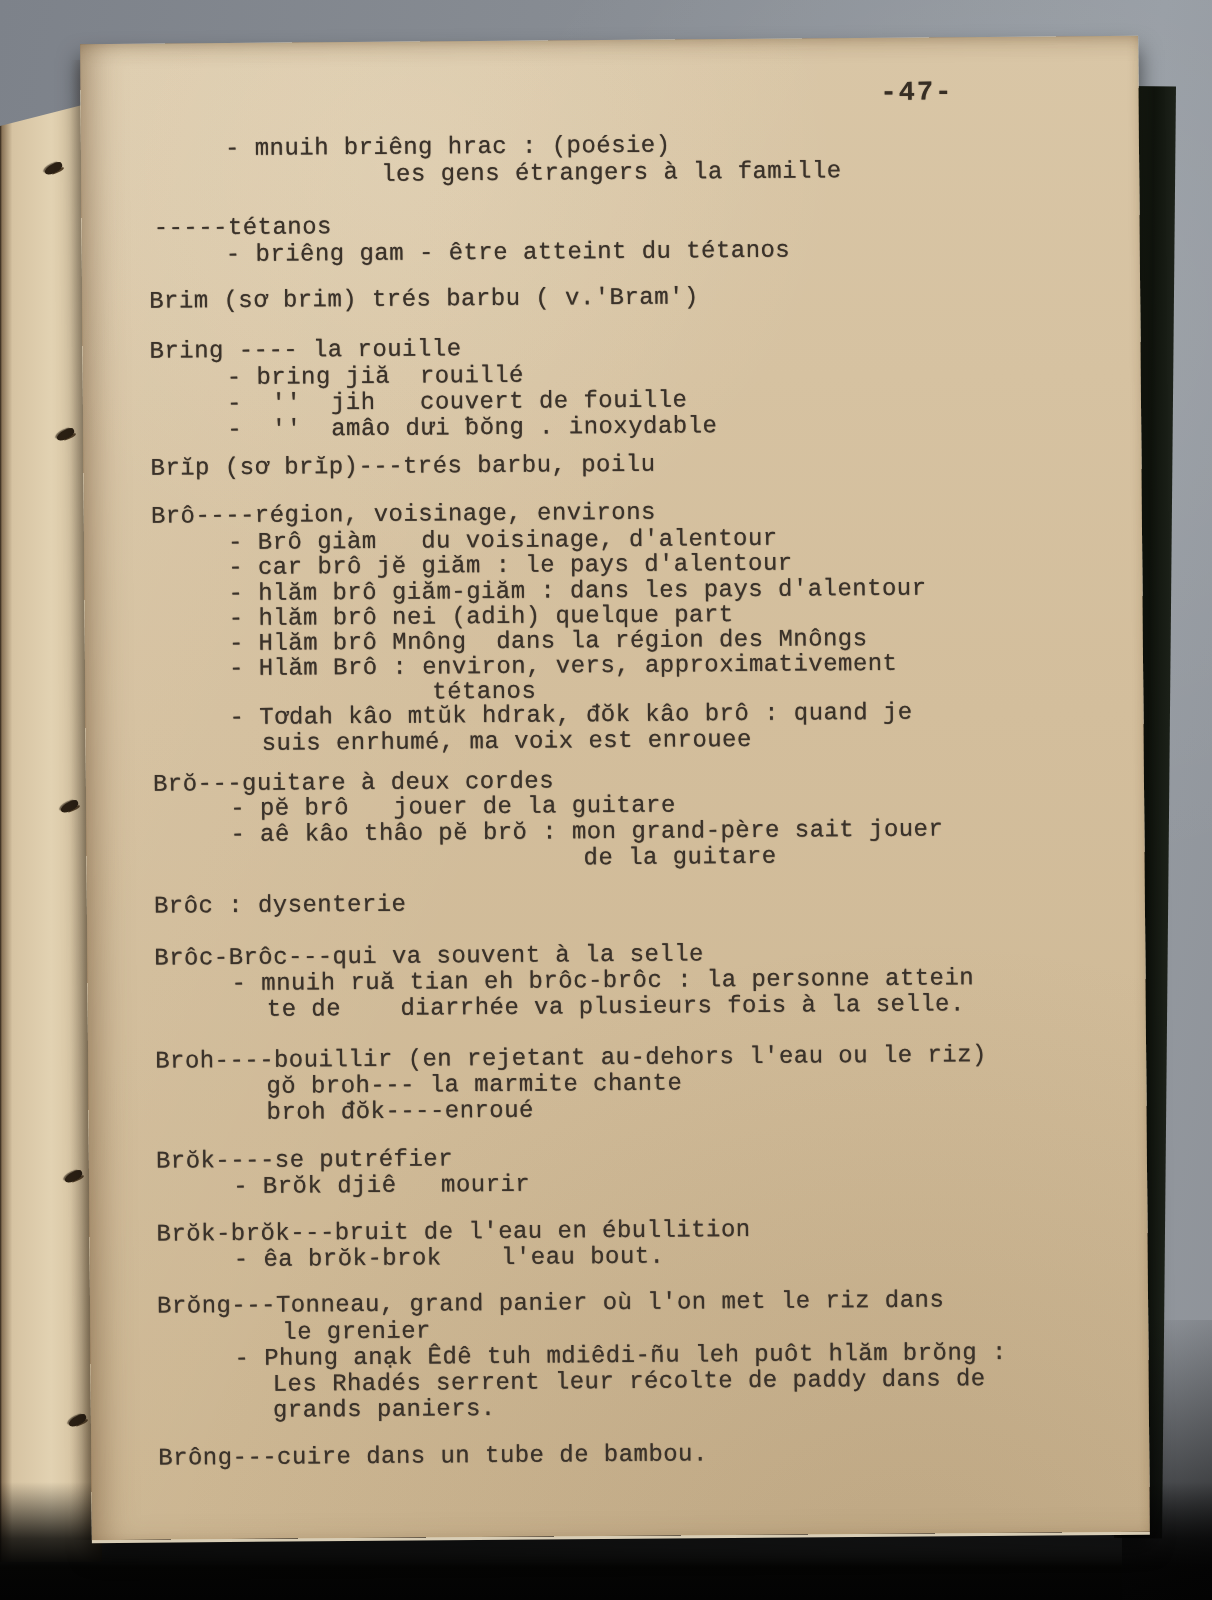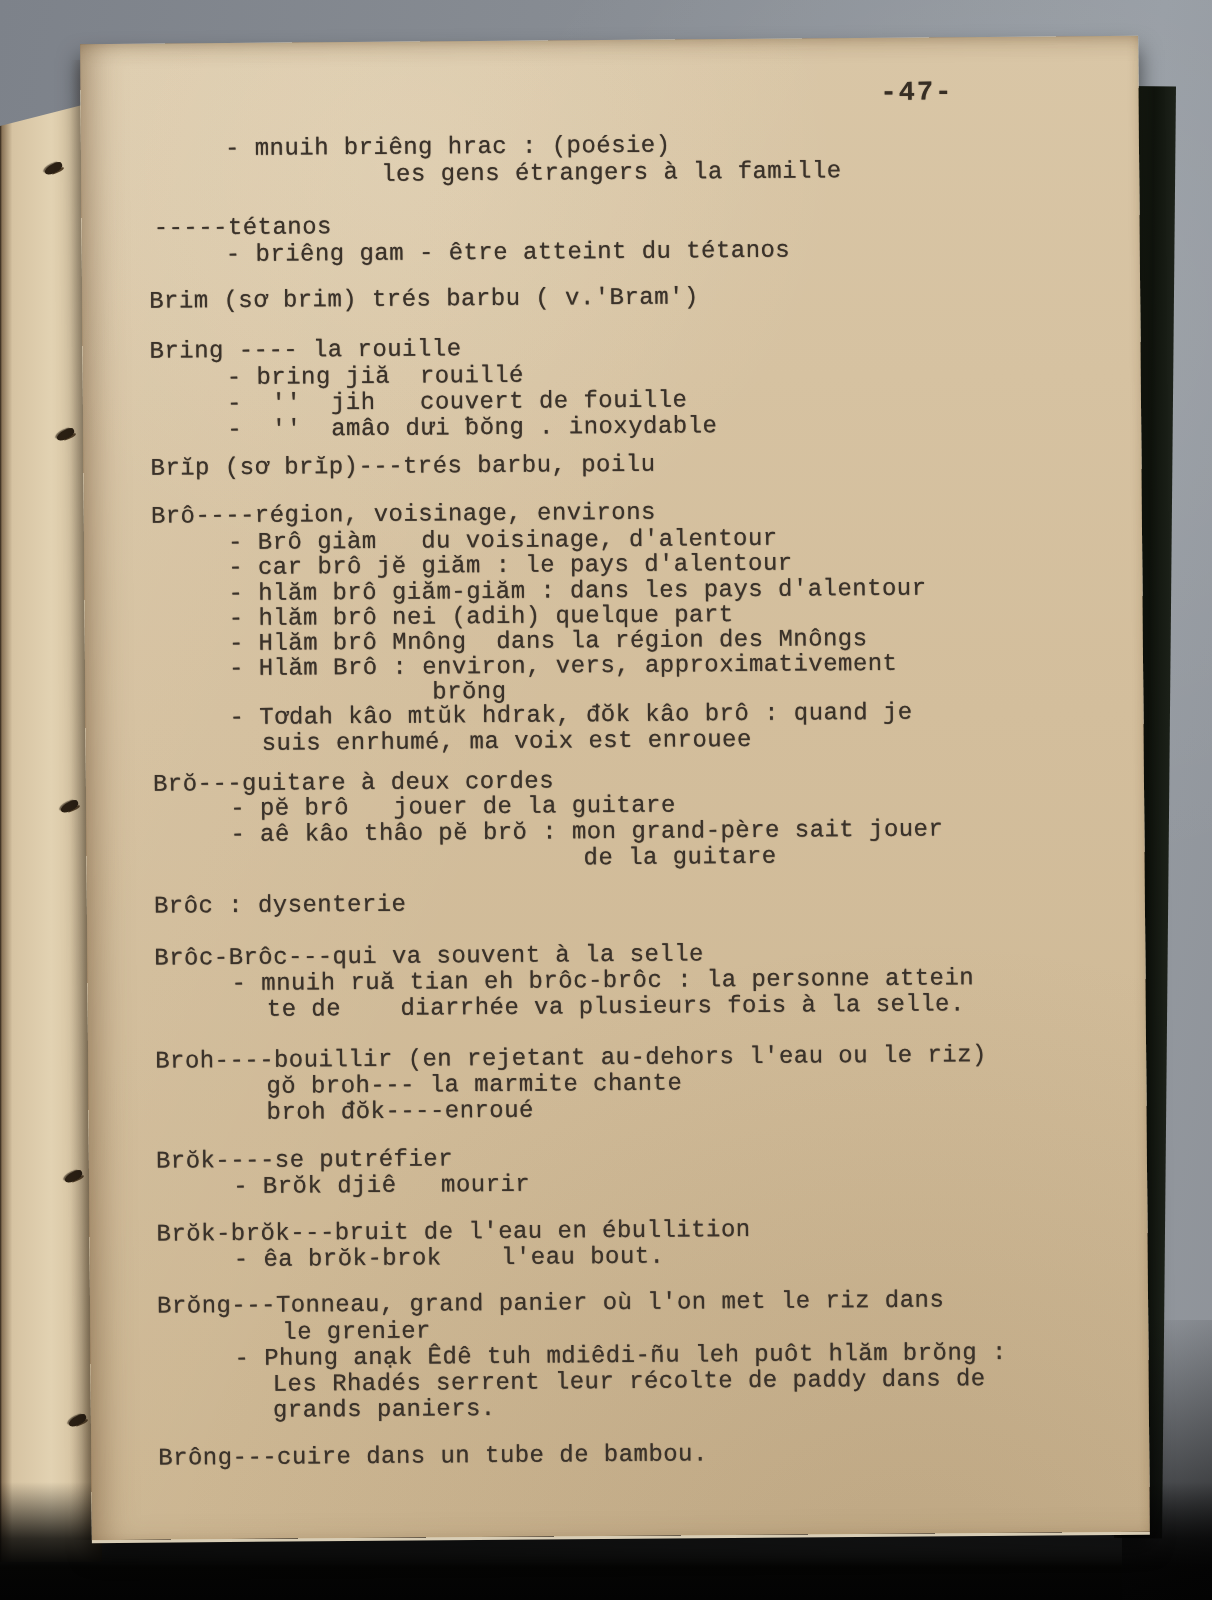--- a/index.html
+++ b/index.html
@@ -108,21 +108,21 @@
         <div class="line" style="left: 144px; top: 348px;">-  ''  jih   couvert de fouille</div>
         <div class="line" style="left: 144px; top: 374px;">-  ''  amâo dưi ƀŏng . inoxydable</div>
         <div class="line" style="left: 67px; top: 412px;">Brĭp (sơ brĭp)---trés barbu, poilu</div>
         <div class="line" style="left: 67px; top: 460px;">Brô----région, voisinage, environs</div>
         <div class="line" style="left: 144px; top: 487px;">- Brô giàm   du voisinage, d'alentour</div>
         <div class="line" style="left: 144px; top: 512px;">- car brô jĕ giăm : le pays d'alentour</div>
         <div class="line" style="left: 144px; top: 538px;">- hlăm brô giăm-giăm : dans les pays d'alentour</div>
         <div class="line" style="left: 144px; top: 563px;">- hlăm brô nei (adih) quelque part</div>
         <div class="line" style="left: 144px; top: 588px;">- Hlăm brô Mnông  dans la région des Mnôngs</div>
         <div class="line" style="left: 144px; top: 613px;">- Hlăm Brô : environ, vers, approximativement</div>
-        <div class="line" style="left: 347px; top: 638px;">brŏng</div>
+        <div class="line" style="left: 347px; top: 638px;">tétanos</div>
         <div class="line" style="left: 144px; top: 662px;">- Tơdah kâo mtŭk hdrak, đŏk kâo brô : quand je</div>
         <div class="line" style="left: 176px; top: 688px;">suis enrhumé, ma voix est enrouee</div>
         <div class="line" style="left: 67px; top: 728px;">Brŏ---guitare à deux cordes</div>
         <div class="line" style="left: 144px; top: 753px;">- pĕ brô   jouer de la guitare</div>
         <div class="line" style="left: 144px; top: 779px;">- aê kâo thâo pĕ brŏ : mon grand-père sait jouer</div>
         <div class="line" style="left: 497px; top: 805px;">de la guitare</div>
         <div class="line" style="left: 67px; top: 850px;">Brôc : dysenterie</div>
         <div class="line" style="left: 67px; top: 902px;">Brôc-Brôc---qui va souvent à la selle</div>
         <div class="line" style="left: 144px; top: 928px;">- mnuih ruă tian eh brôc-brôc : la personne attein</div>
         <div class="line" style="left: 179px; top: 954px;">te de    diarrhée va plusieurs fois à la selle.</div>

